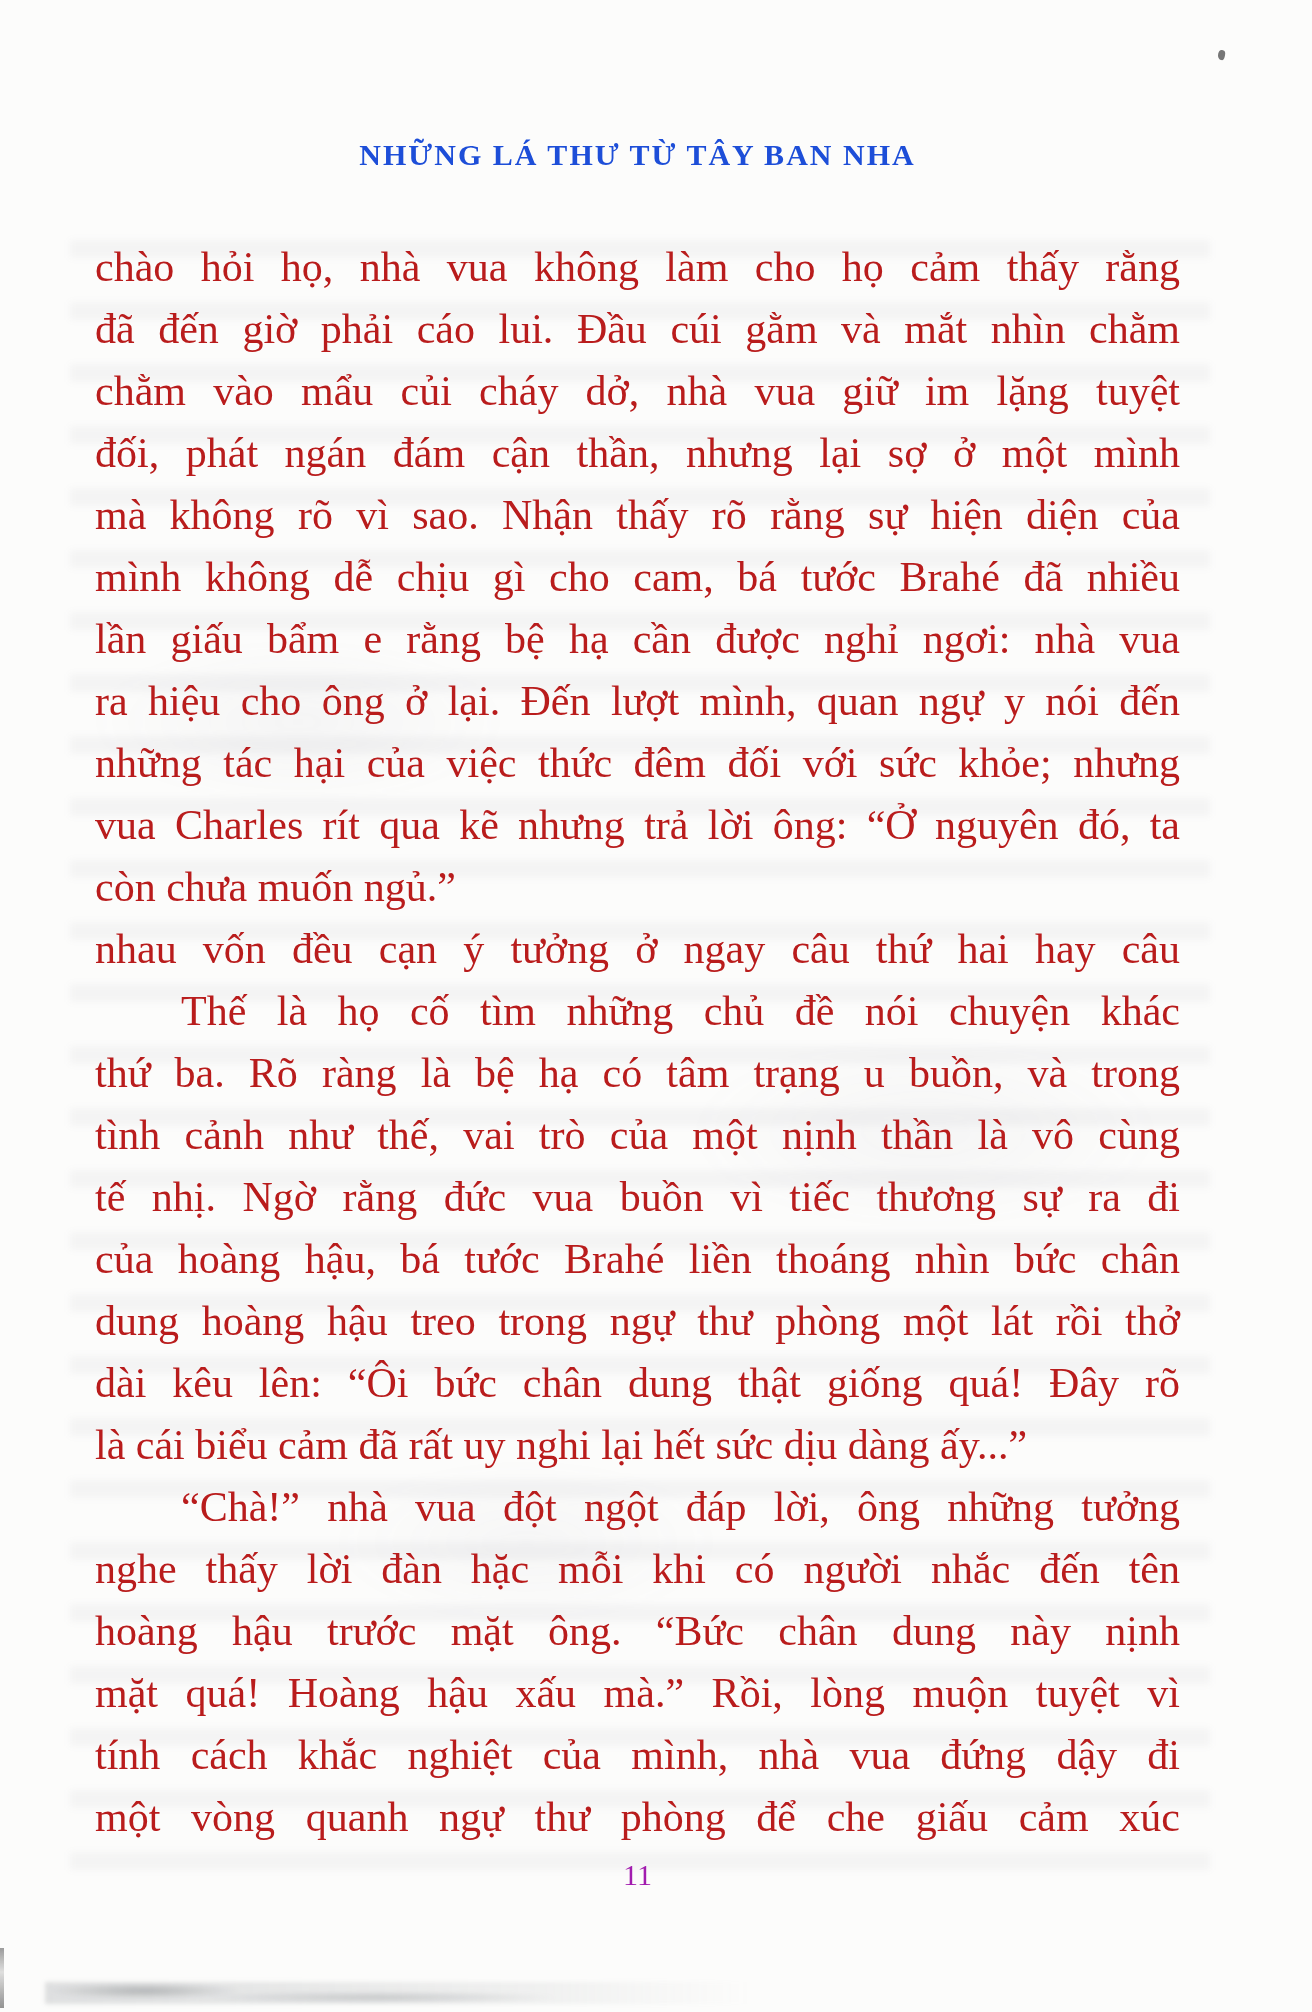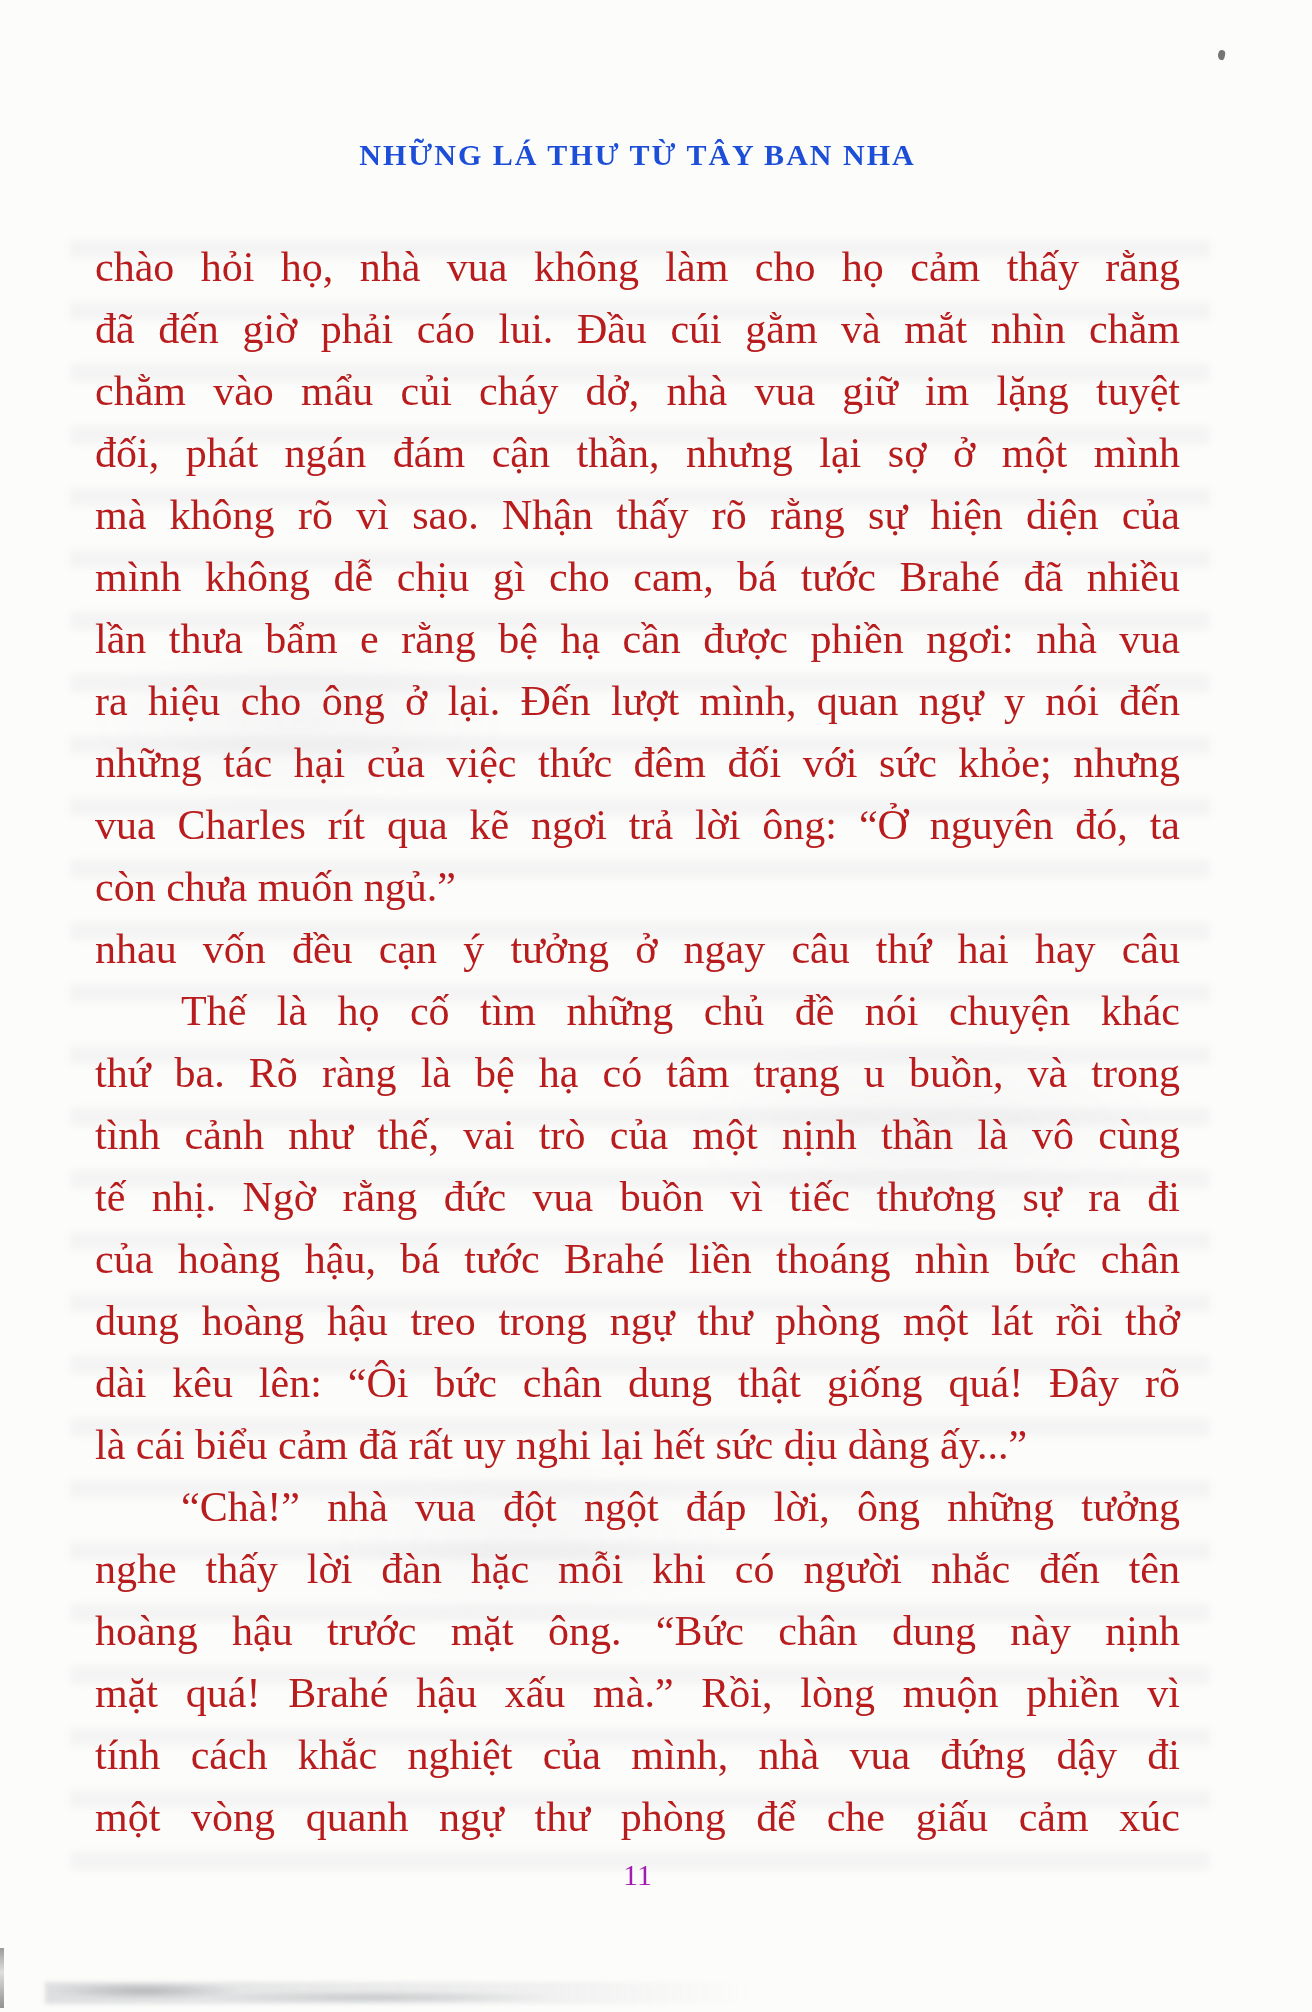--- a/index.html
+++ b/index.html
@@ -69,38 +69,38 @@
 
 <div class="running-header">NHỮNG LÁ THƯ TỪ TÂY BAN NHA</div>
 
 <div class="body-text">
   <div class="line">chào hỏi họ, nhà vua không làm cho họ cảm thấy rằng</div>
   <div class="line">đã đến giờ phải cáo lui. Đầu cúi gằm và mắt nhìn chằm</div>
   <div class="line">chằm vào mẩu củi cháy dở, nhà vua giữ im lặng tuyệt</div>
   <div class="line">đối, phát ngán đám cận thần, nhưng lại sợ ở một mình</div>
   <div class="line">mà không rõ vì sao. Nhận thấy rõ rằng sự hiện diện của</div>
   <div class="line">mình không dễ chịu gì cho cam, bá tước Brahé đã nhiều</div>
-  <div class="line">lần thưa bẩm e rằng bệ hạ cần được phiền ngơi: nhà vua</div>
+  <div class="line">lần giấu bẩm e rằng bệ hạ cần được nghỉ ngơi: nhà vua</div>
   <div class="line">ra hiệu cho ông ở lại. Đến lượt mình, quan ngự y nói đến</div>
   <div class="line">những tác hại của việc thức đêm đối với sức khỏe; nhưng</div>
-  <div class="line">vua Charles rít qua kẽ ngơi trả lời ông: “Ở nguyên đó, ta</div>
+  <div class="line">vua Charles rít qua kẽ nhưng trả lời ông: “Ở nguyên đó, ta</div>
   <div class="line end">còn chưa muốn ngủ.”</div>
   <div class="line">nhau vốn đều cạn ý tưởng ở ngay câu thứ hai hay câu</div>
   <div class="line ind">Thế là họ cố tìm những chủ đề nói chuyện khác</div>
   <div class="line">thứ ba. Rõ ràng là bệ hạ có tâm trạng u buồn, và trong</div>
   <div class="line">tình cảnh như thế, vai trò của một nịnh thần là vô cùng</div>
   <div class="line">tế nhị. Ngờ rằng đức vua buồn vì tiếc thương sự ra đi</div>
   <div class="line">của hoàng hậu, bá tước Brahé liền thoáng nhìn bức chân</div>
   <div class="line">dung hoàng hậu treo trong ngự thư phòng một lát rồi thở</div>
   <div class="line">dài kêu lên: “Ôi bức chân dung thật giống quá! Đây rõ</div>
   <div class="line end">là cái biểu cảm đã rất uy nghi lại hết sức dịu dàng ấy...”</div>
   <div class="line ind">“Chà!” nhà vua đột ngột đáp lời, ông những tưởng</div>
   <div class="line">nghe thấy lời đàn hặc mỗi khi có người nhắc đến tên</div>
   <div class="line">hoàng hậu trước mặt ông. “Bức chân dung này nịnh</div>
-  <div class="line">mặt quá! Brahé hậu xấu mà.” Rồi, lòng muộn phiền vì</div>
+  <div class="line">mặt quá! Hoàng hậu xấu mà.” Rồi, lòng muộn tuyệt vì</div>
   <div class="line">tính cách khắc nghiệt của mình, nhà vua đứng dậy đi</div>
   <div class="line">một vòng quanh ngự thư phòng để che giấu cảm xúc</div>
 </div>
 
 <div class="page-number">11</div>
 
 <div class="bottom-smudge"></div>
 <div class="edge-mark"></div>
 
 </body></html>

